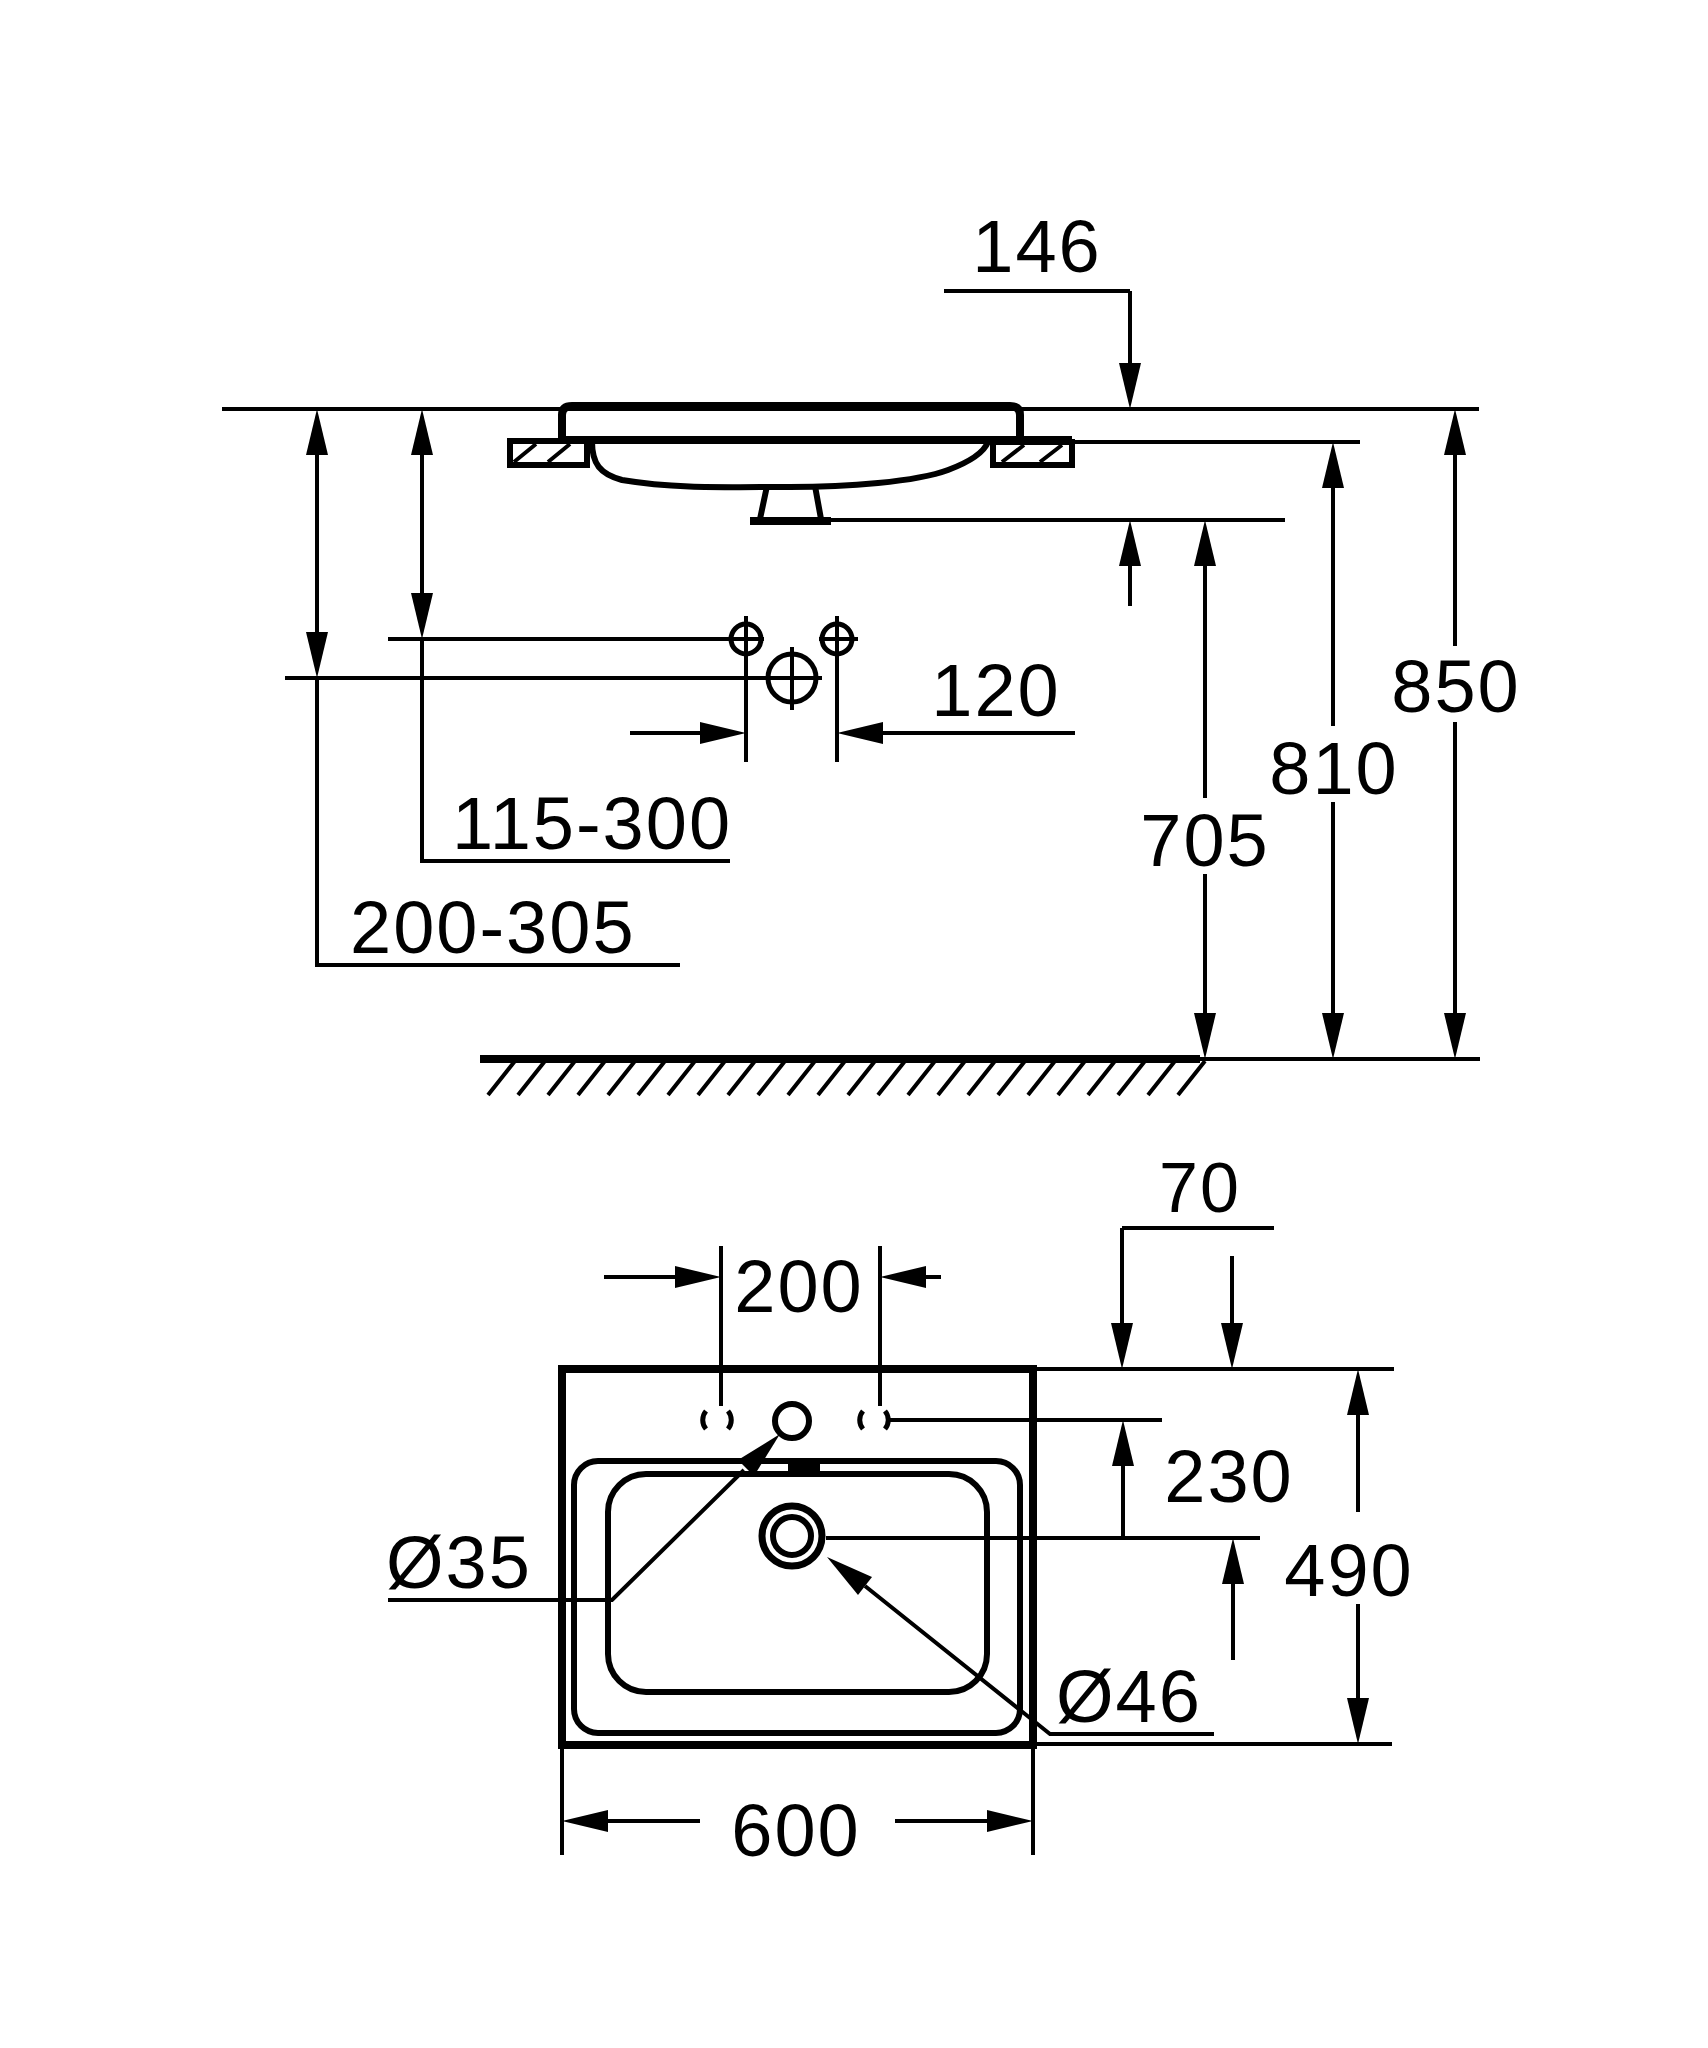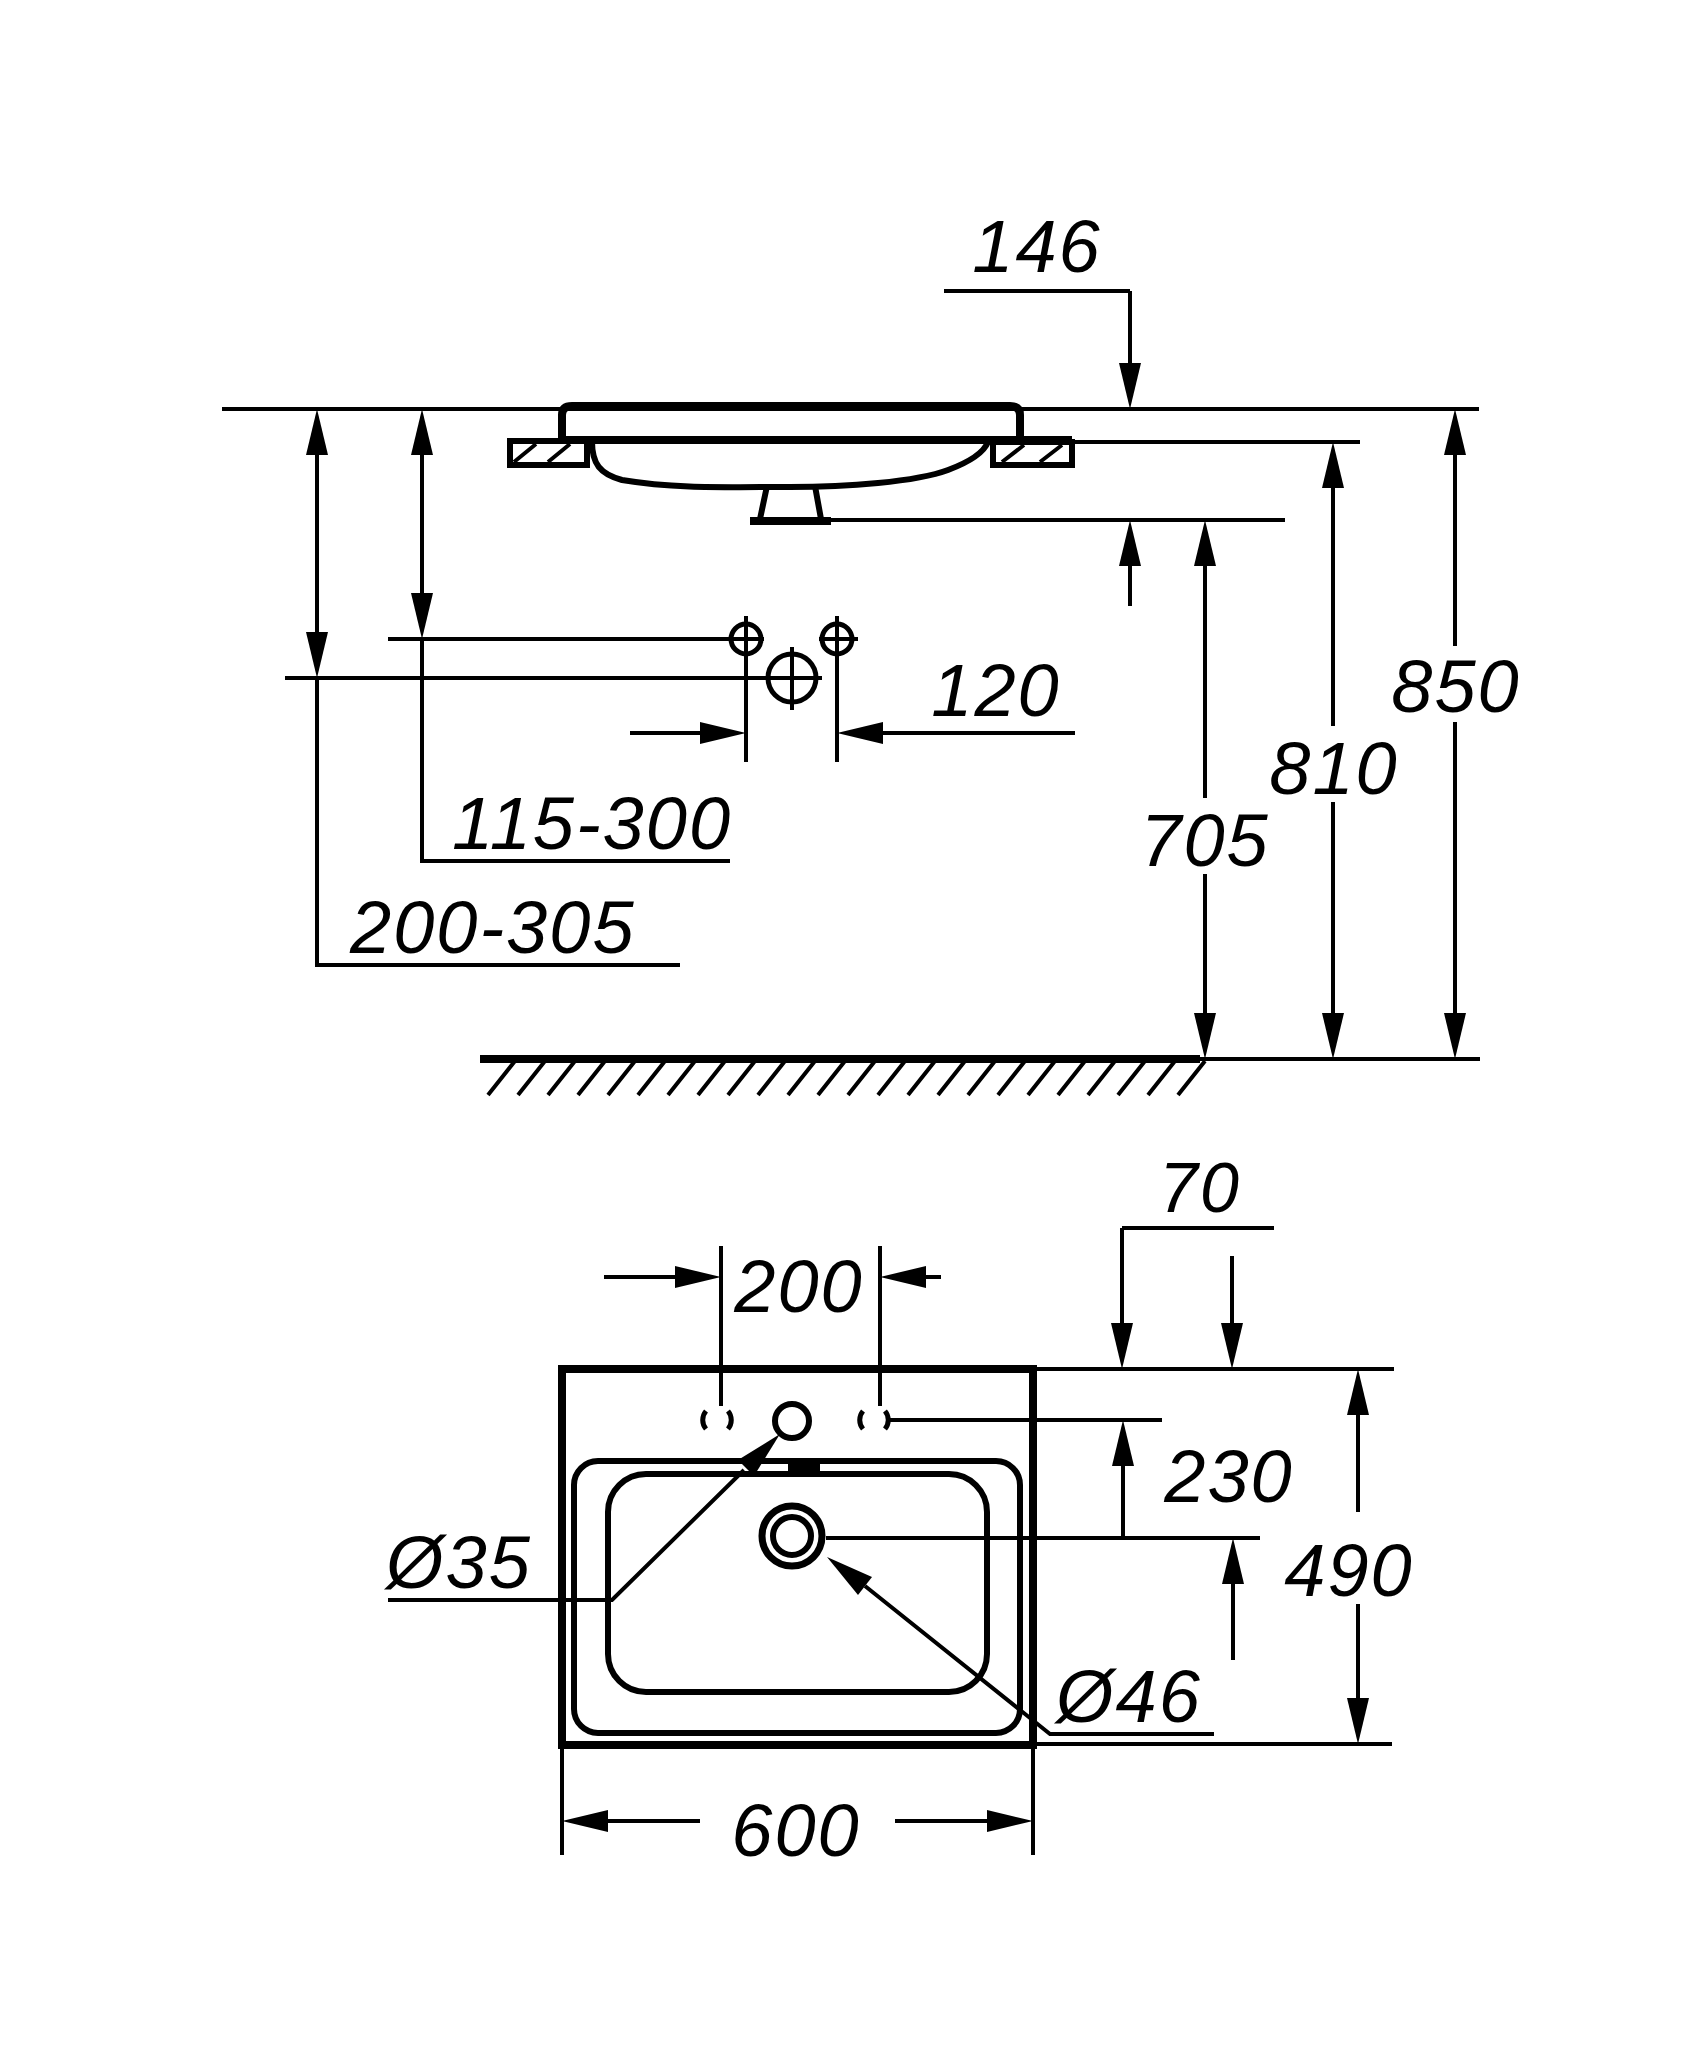--- a/index.html
+++ b/index.html
@@ -1,16 +1,16 @@
 <!DOCTYPE html>
 <html><head>
 <meta charset="utf-8">
 <style>
   html,body{margin:0;padding:0;background:#fff;}
-  .stage{position:relative;width:1708px;height:2048px;background:#ffffff;overflow:hidden;font-style:italic;}
+  .stage{position:relative;width:1708px;height:2048px;background:#ffffff;overflow:hidden;}
   svg{position:absolute;left:0;top:0;}
   .thin{stroke:#000;stroke-width:4;fill:none;stroke-linecap:butt;}
   .med{stroke:#000;stroke-width:6;fill:none;stroke-linecap:butt;}
   .thick{stroke:#000;stroke-width:8;fill:none;stroke-linecap:butt;}
   .arr{fill:#000;stroke:none;}
   .ink{fill:#000;stroke:none;}
   text{font-family:"Liberation Sans",sans-serif;font-size:74px;fill:#000;letter-spacing:2px;}
   text.small{font-size:70px;}
 </style>
 </head>

